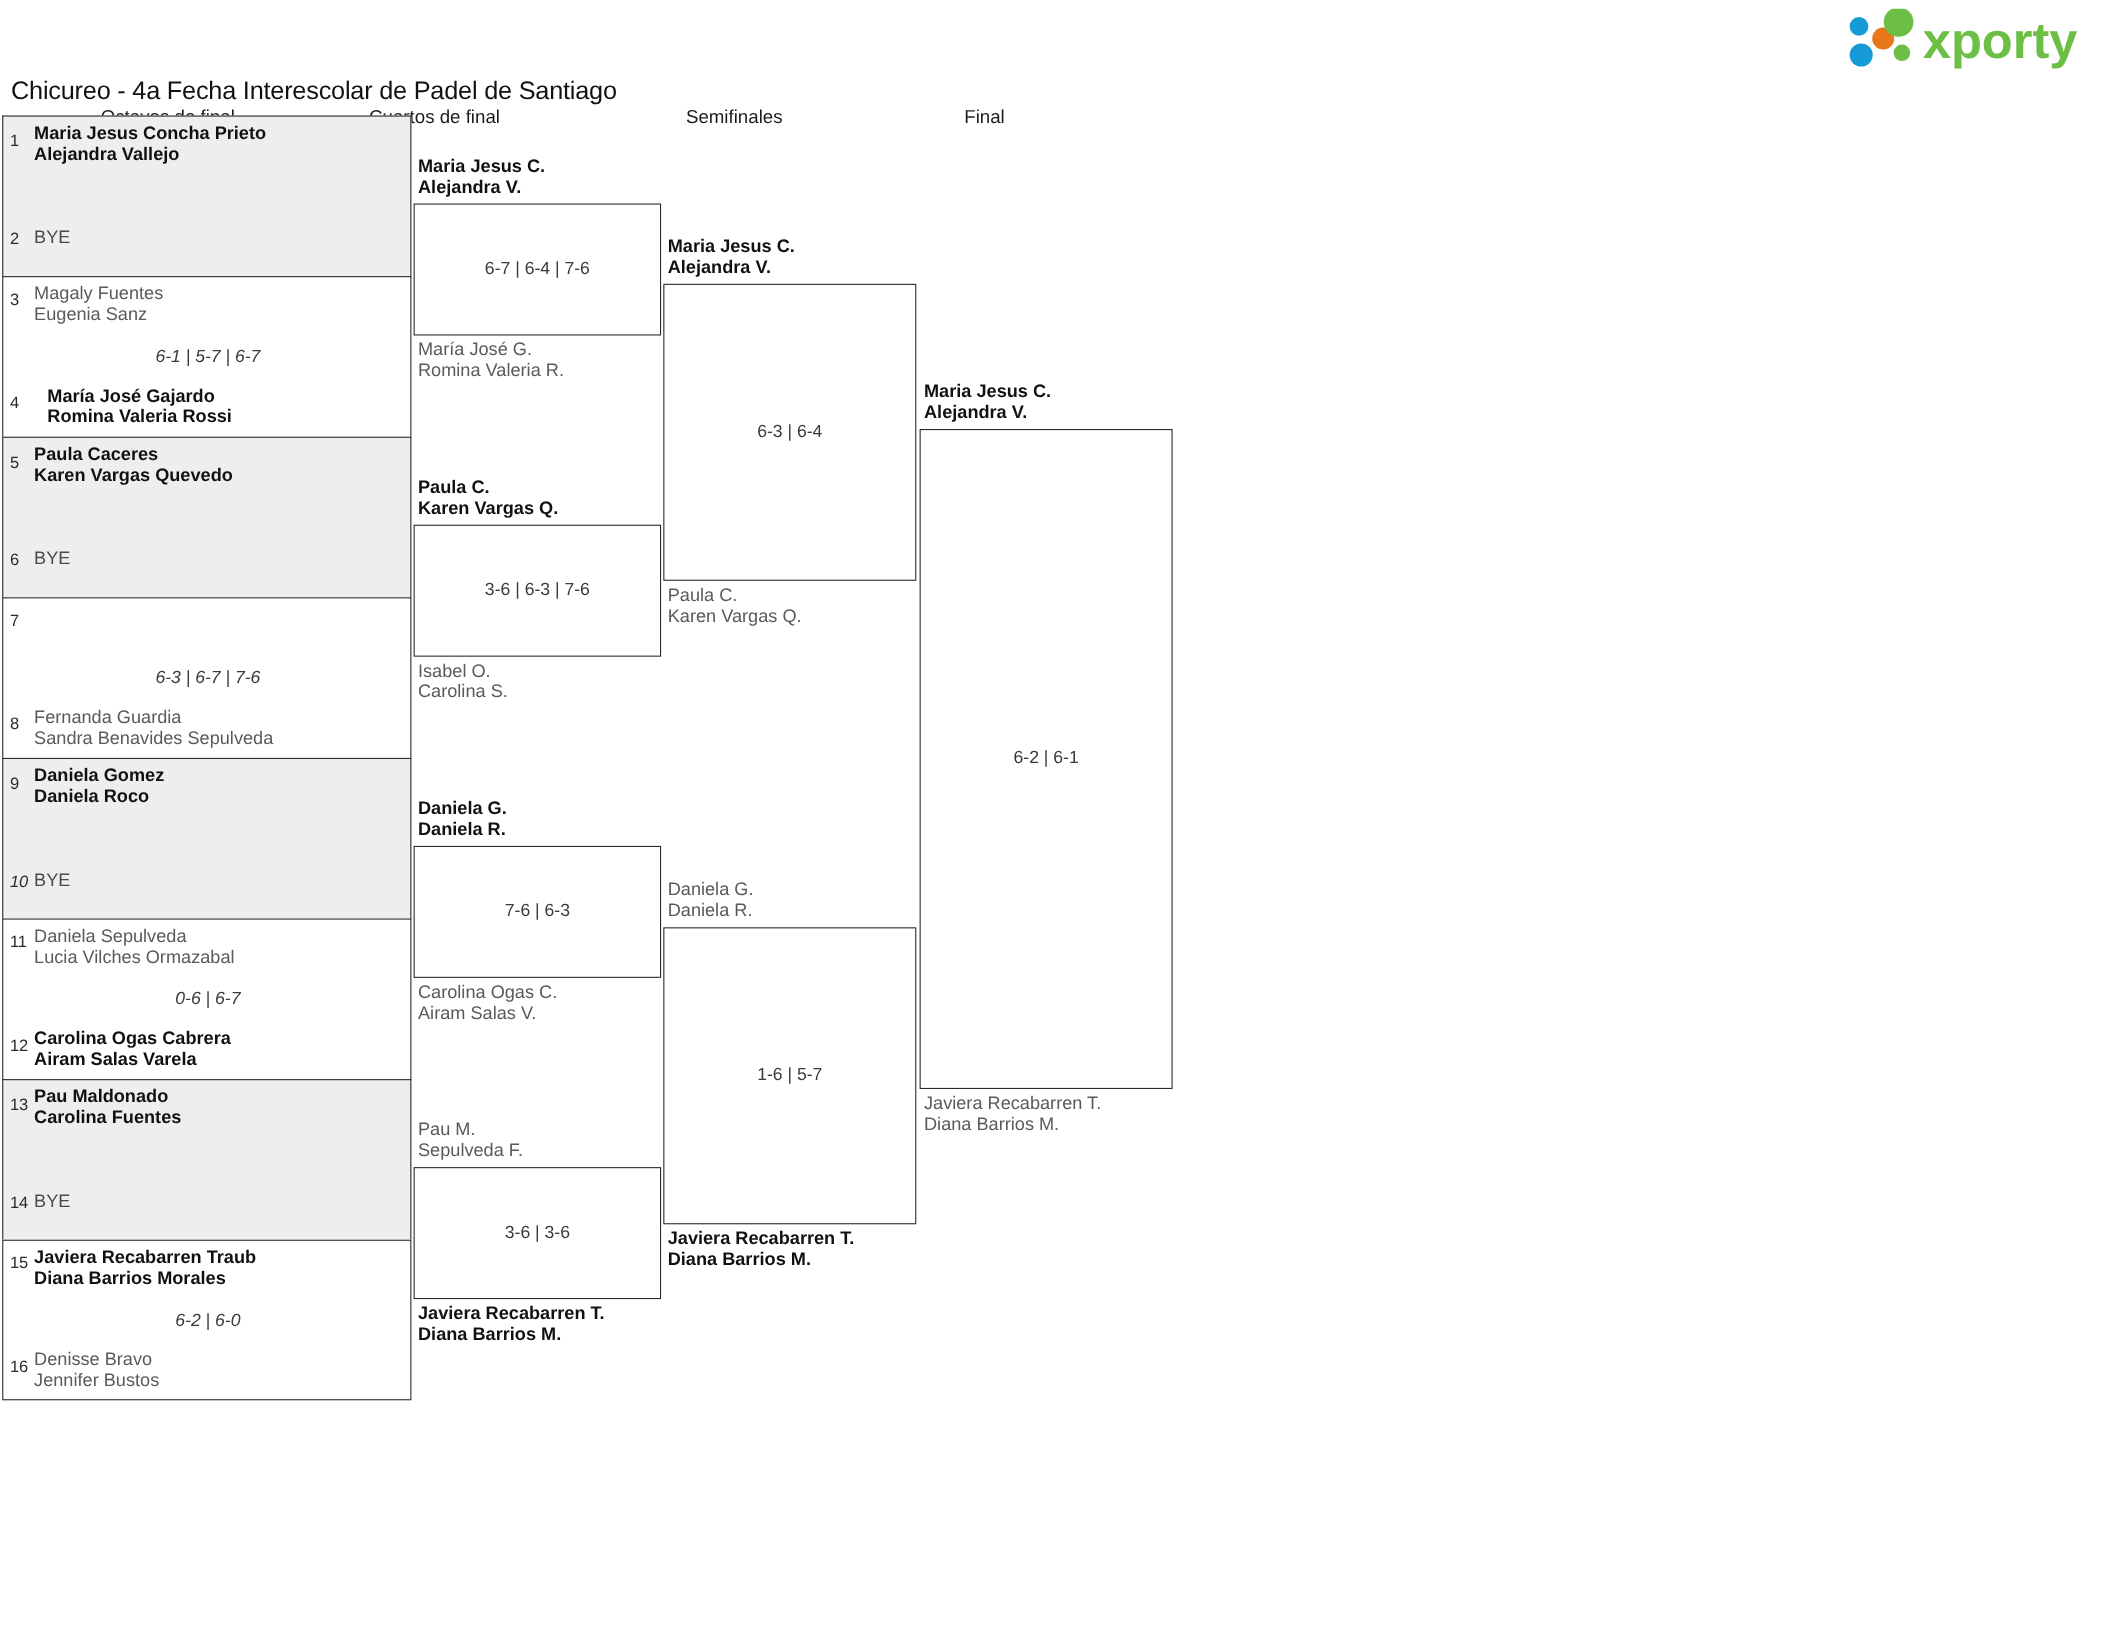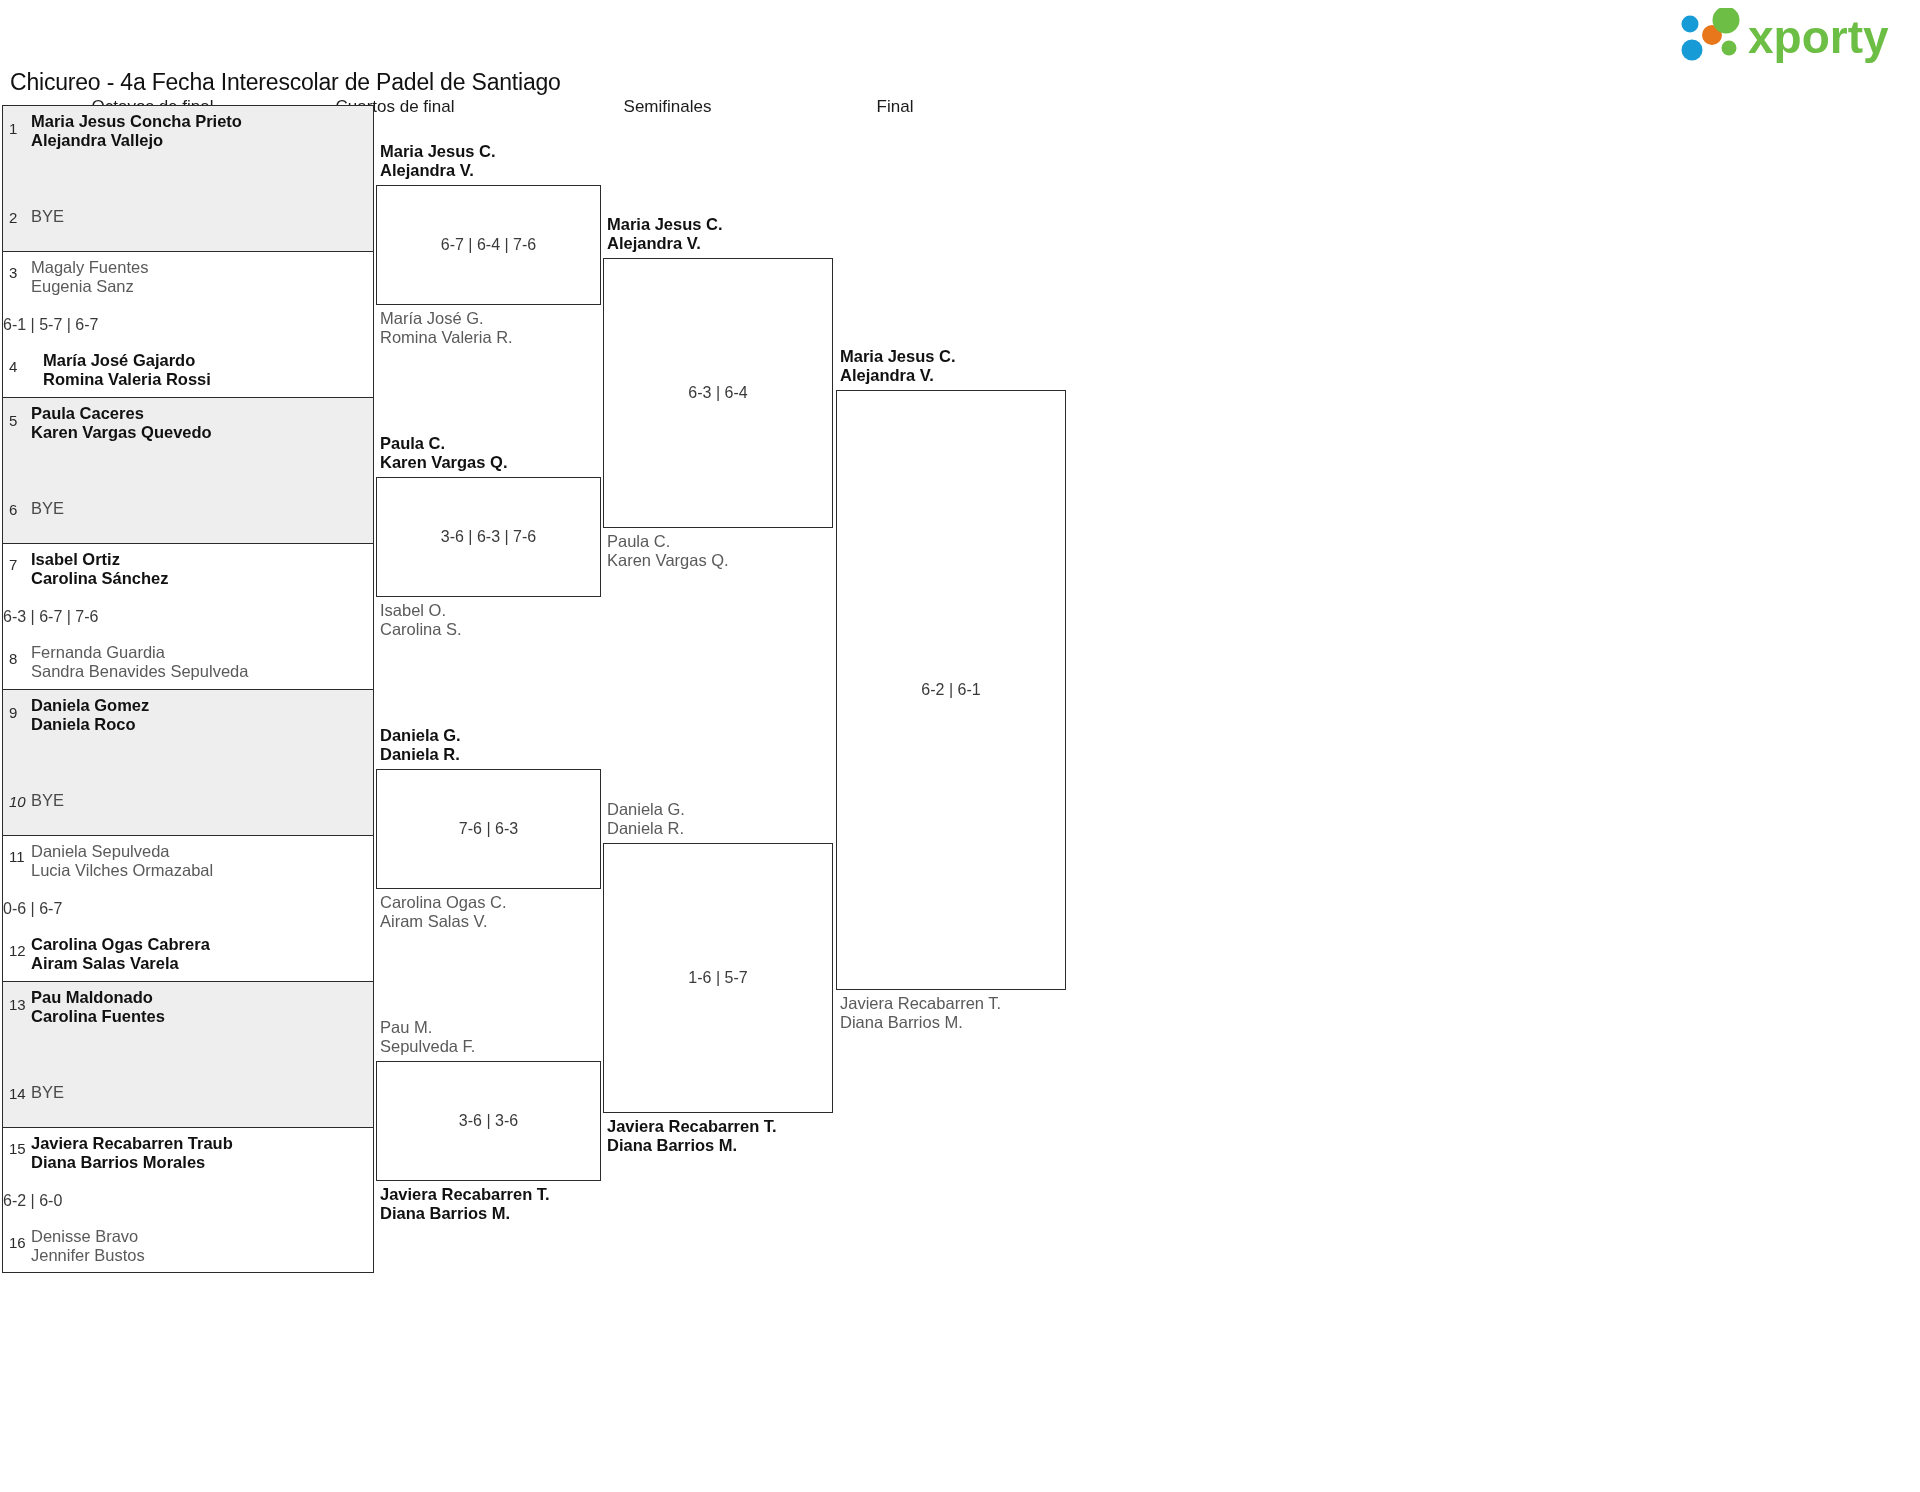--- a/index.html
+++ b/index.html
@@ -76,22 +76,24 @@
     color: #5a5a5a;
     white-space: pre-line;
   }
   .team.win { color: #111111; font-weight: bold; }
   .team.bye { color: #4a4a4a; font-weight: 400; font-size: 16.5px; }
 
   .r1-score {
     position: absolute;
     width: 372px;
     left: 2px;
+    text-align: center;
     font-size: 16px;
     color: #3a3a3a;
+    font-style: italic;
   }
 
   
   .conn {
     position: absolute;
     border: 1px solid #2b2b2b;
     background: transparent;
   }
   .score {
     position: absolute;
@@ -154,22 +156,20 @@
       </div>
       <div class="r1-match shaded" style="left:2px;top:397px;width:372px;height:146px;">
         <div class="seed" style="top:14px;">5</div>
         <div class="team win" style="top:6px;">Paula Caceres
 Karen Vargas Quevedo</div>
         <div class="seed" style="top:103px;">6</div>
         <div class="team bye" style="top:101px;">BYE</div>
       </div>
       <div class="r1-match" style="left:2px;top:543px;width:372px;height:146px;">
         <div class="seed" style="top:12px;">7</div>
-        <div class="team win" style="top:6px;">Isabel Ortiz
-Carolina Sánchez</div>
         <div class="r1-score" style="left: 0px; top: 64px; width: 372px; position: absolute;">6-3 | 6-7 | 7-6</div>
         <div class="seed" style="top:106px;">8</div>
         <div class="team" style="top:99px;">Fernanda Guardia
 Sandra Benavides Sepulveda</div>
       </div>
       <div class="r1-match shaded" style="left:2px;top:689px;width:372px;height:146px;">
         <div class="seed" style="top:14px;">9</div>
         <div class="team win" style="top:6px;">Daniela Gomez
 Daniela Roco</div>
         <div class="seed" style="top:103px;font-style:italic;">10</div>

